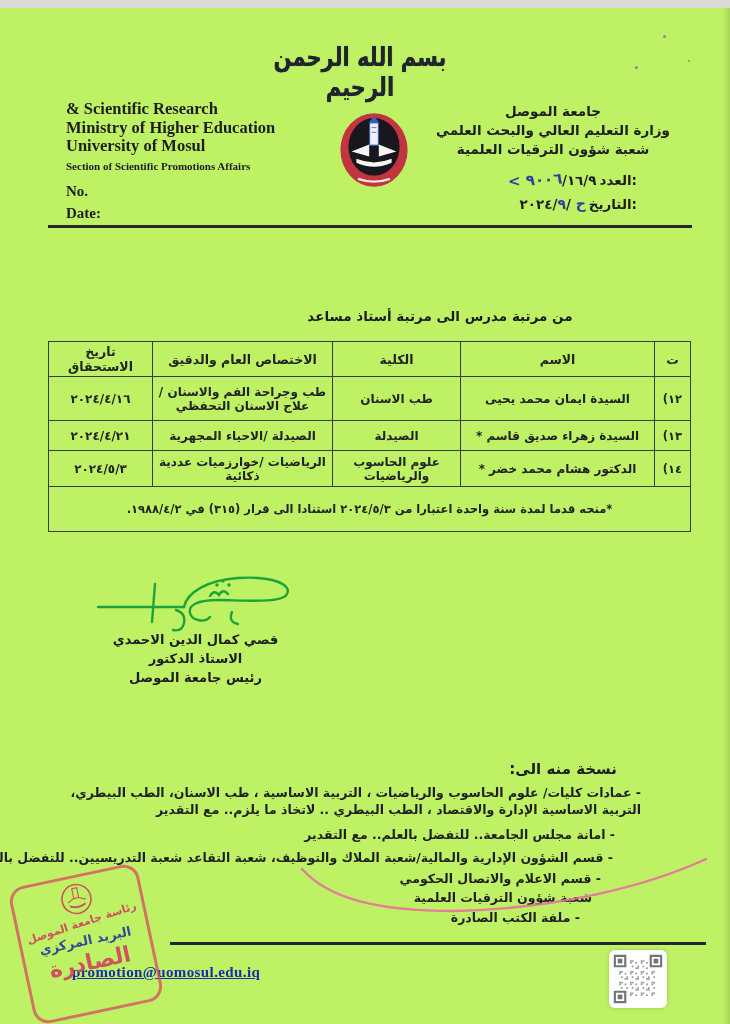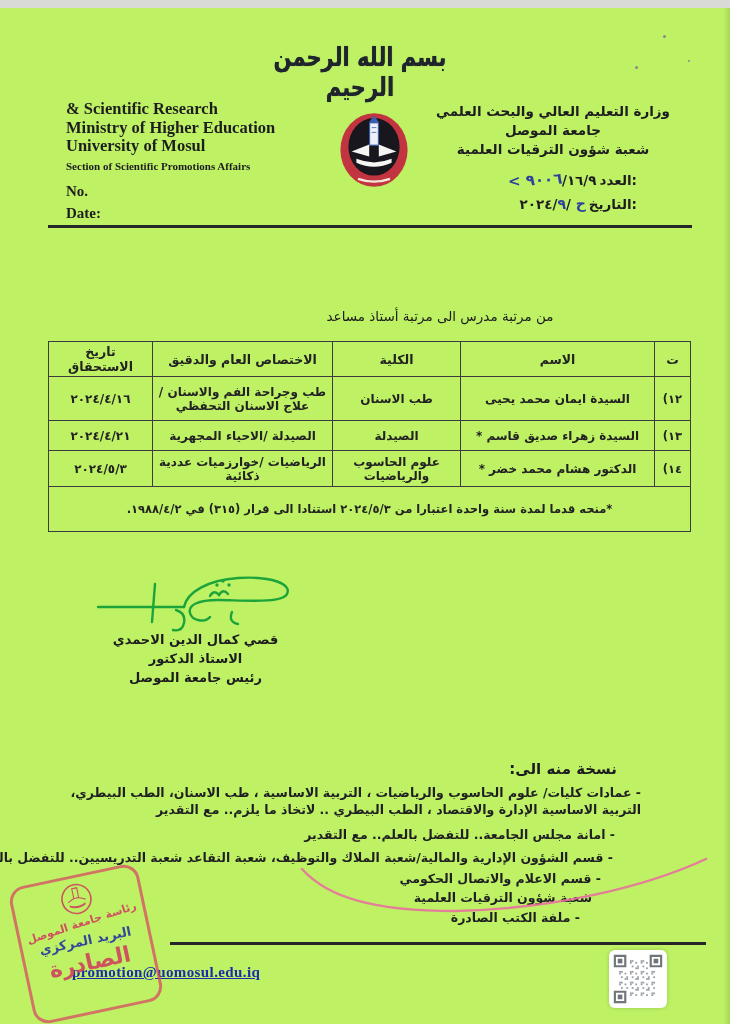--- a/index.html
+++ b/index.html
@@ -42,21 +42,21 @@
   .numline{ top:163px; } .dateline{ top:188px; }
   .ltrval{ direction:ltr; unicode-bidi:bidi-override; }
   .hand{ color:#2e3f9d; font-size:15px; font-weight:bold;
     transform:rotate(-3deg); display:inline-block; letter-spacing:1px; }
   .hand2{ color:#2e3f9d; font-size:14px; font-weight:bold; }
 
   .head-rule{ position:absolute; left:48px; top:217px; width:644px; height:3px; background:#26262a; }
 
   
   .doc-title{ position:absolute; left:300px; top:300px; width:280px; text-align:center;
-    direction:rtl; font-weight:normal; font-size:13.5px; color:#1c1c1e; }
+    direction:rtl; font-weight:bold; font-size:13.5px; color:#1c1c1e; }
 
   
   table.promo{
     position:absolute; left:48px; top:333px; width:642px;
     border-collapse:collapse; direction:rtl; table-layout:fixed;
     font-size:12px; font-weight:bold; color:#222;
   }
   table.promo col.c-num{width:36px} table.promo col.c-name{width:194px}
   table.promo col.c-col{width:128px} table.promo col.c-spec{width:180px}
   table.promo col.c-date{width:104px}
@@ -139,22 +139,22 @@
       <line x1="47" y1="24" x2="53" y2="24" stroke="#3a5fae" stroke-width="1"></line>
       <line x1="47" y1="30" x2="53" y2="30" stroke="#3a5fae" stroke-width="1"></line>
       <path d="M22 54 L44 45 L44 60 Z" fill="#f4f4f2"></path>
       <path d="M78 54 L56 45 L56 60 Z" fill="#f4f4f2"></path>
       <path d="M28 63 Q50 72 72 63 L72 68 Q50 78 28 68 Z" fill="#f6f6f3"></path>
       <path d="M30 88 Q50 95 70 88" stroke="#f3e9d8" stroke-width="3" fill="none"></path>
     </svg>
   </div>
 
   <div class="hdr-ar">
+    <div>جامعة الموصل</div>
     <div>وزارة التعليم العالي والبحث العلمي</div>
-    <div>جامعة الموصل</div>
     <div>شعبة شؤون الترقيات العلمية</div>
   </div>
 
   <div class="numline">
     <span class="ltrval">
       <span class="hand">&lt; ٩٠٠٦</span><span>/١٦/٩</span>
     </span>
     <span>العدد:</span>
   </div>
 

